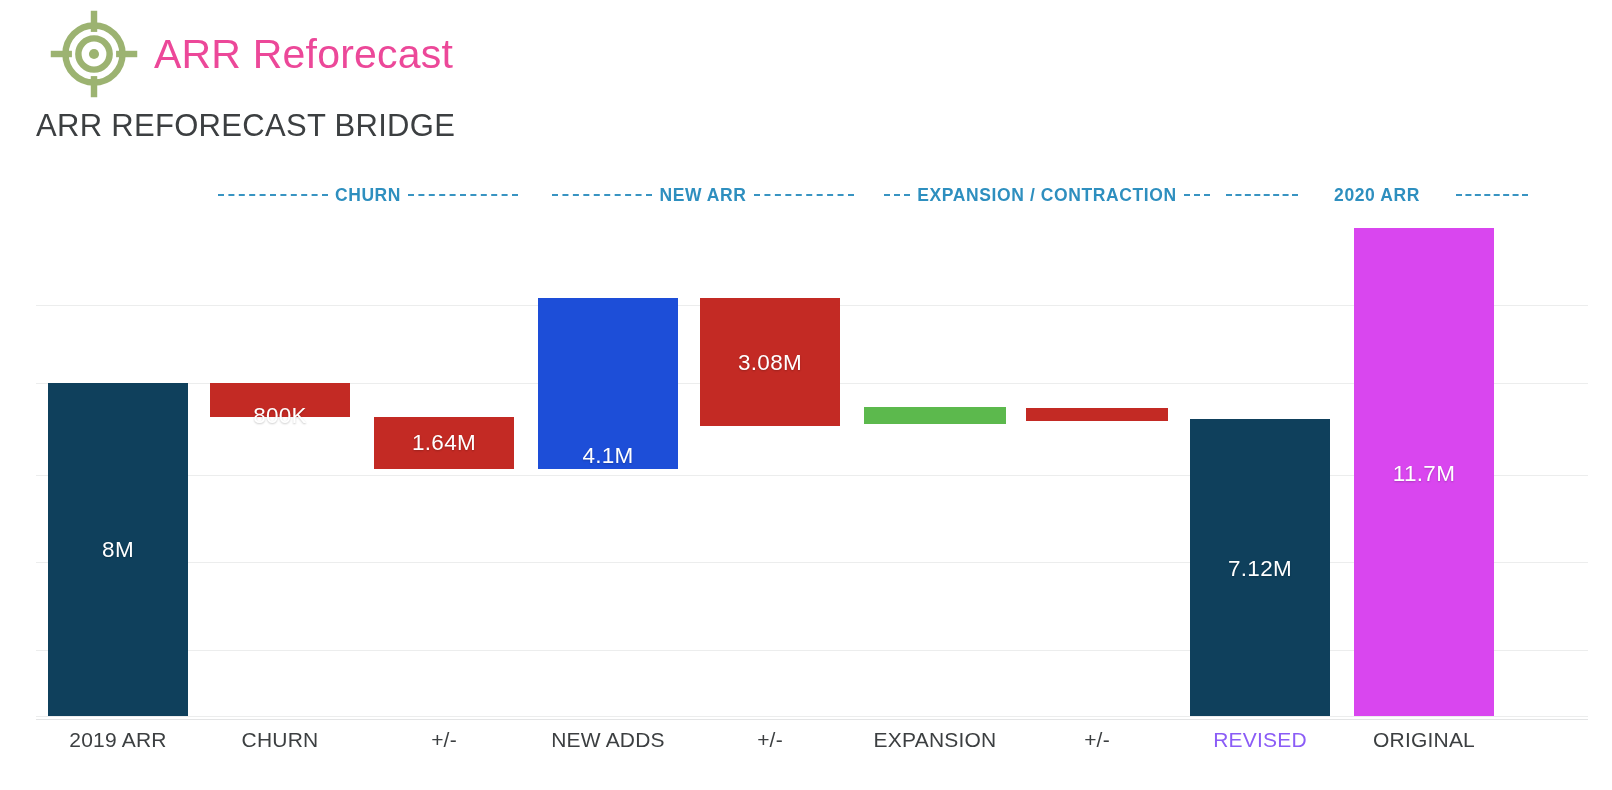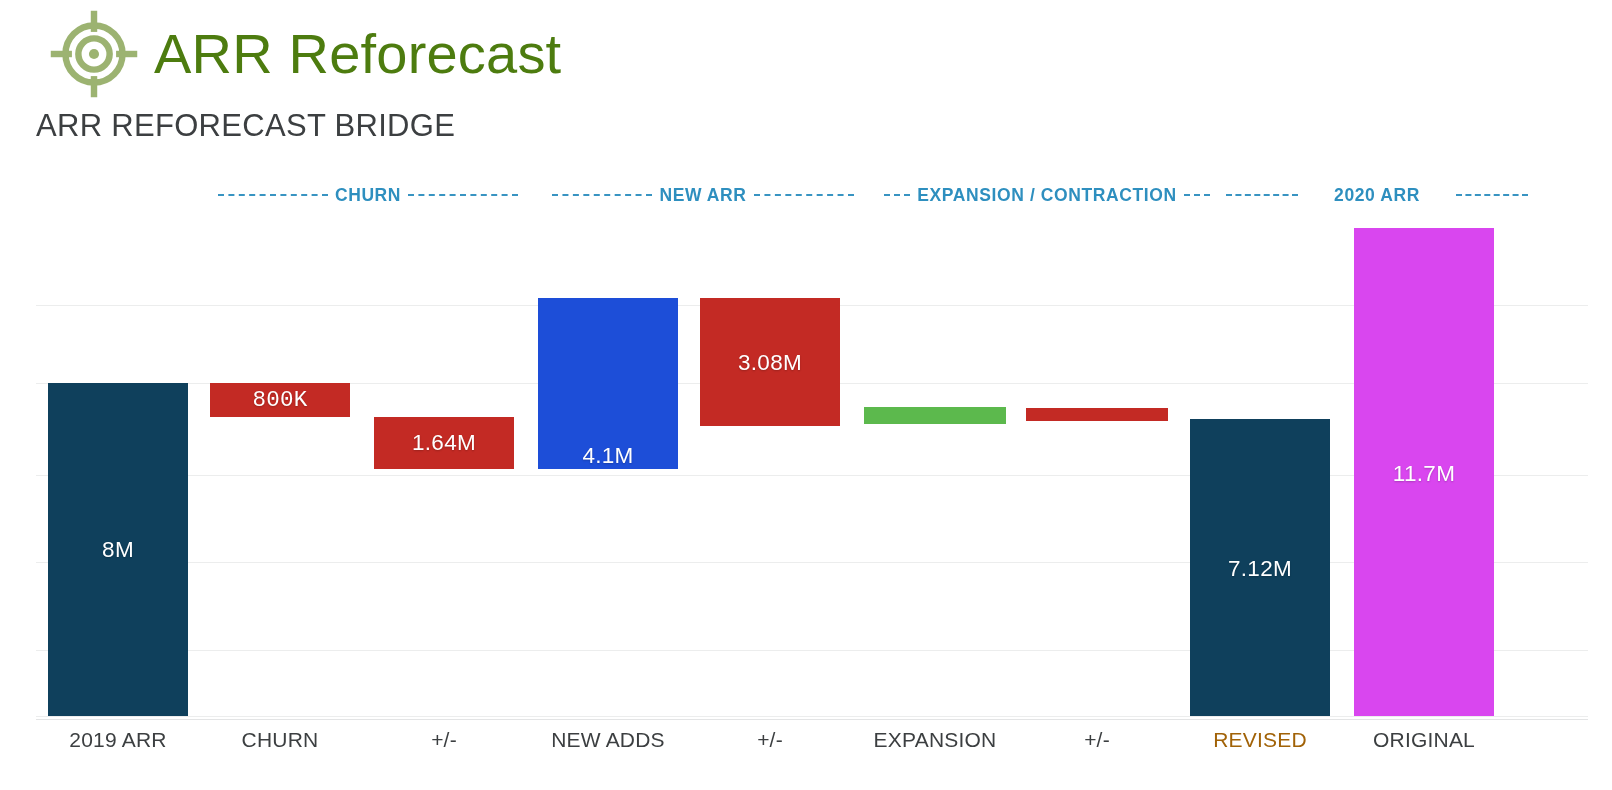--- a/index.html
+++ b/index.html
@@ -9,21 +9,21 @@
     font-family:"Liberation Sans", sans-serif;
     overflow:hidden;
   }
   #page { position:relative; width:1612px; height:790px; background:#fff; }
 
   
   #header { position:absolute; left:0; top:0; width:100%; height:160px; }
   #brand-row { position:absolute; left:48px; top:8px; display:flex; align-items:center; gap:14px; }
   #logo-icon { width:92px; height:92px; display:block; flex:none; }
   #app-title {
-    font-size:56px; font-weight:300; color:#4d7c0f;
+    font-size:41px; font-weight:300; color:#ec4899;
     letter-spacing:0.2px; line-height:1; white-space:nowrap;
   }
   #page-subtitle {
     position:absolute; left:36px; top:108px;
     font-size:31px; font-weight:400; color:#3c3f41;
     letter-spacing:0.3px; white-space:nowrap;
   }
 
   
   #section-band { position:absolute; left:0; top:182px; width:1612px; height:26px; }
@@ -125,21 +125,21 @@
         <div class="gridline" style="top: 265px; background: rgb(236, 237, 237);"></div>
         <div class="gridline" style="top: 352px; background: rgb(236, 237, 237);"></div>
         <div class="gridline" style="top: 440px; background: rgb(236, 237, 237);"></div>
         <div class="gridline" style="top: 506px; background: rgb(236, 237, 237);"></div>
       </div>
     <div id="bars">
         <div class="bar" style="left: 48px; width: 140px; top: 173px; height: 333px; background: rgb(15, 64, 92); align-items: flex-start;">
           <span class="bar-value" style="margin-top: 154px;">8M</span>
         </div>
         <div class="bar" style="left: 210px; width: 140px; top: 173px; height: 34px; background: rgb(195, 42, 36); align-items: flex-start;">
-          <span class="bar-value" style="margin-top: 4px; font-family: Liberation Mono, monospace;">800K</span>
+          <span class="bar-value" style="margin-top: 20px;">800K</span>
         </div>
         <div class="bar" style="left: 374px; width: 140px; top: 207px; height: 52px; background: rgb(195, 42, 36); align-items: flex-start;">
           <span class="bar-value" style="margin-top: 13px;">1.64M</span>
         </div>
         <div class="bar" style="left: 538px; width: 140px; top: 88px; height: 171px; background: #1d4ed8; align-items: flex-end;">
           <span class="bar-value" style="margin-top: 72px;">4.1M</span>
         </div>
         <div class="bar" style="left: 700px; width: 140px; top: 88px; height: 128px; background: rgb(195, 42, 36); align-items: flex-start;">
           <span class="bar-value" style="margin-top: 52px;">3.08M</span>
         </div>
@@ -156,17 +156,17 @@
   </div>
 
   <div id="xaxis">
       <div class="xtick" style="left: 48px; width: 140px; color: rgb(60, 63, 65);">2019 ARR</div>
       <div class="xtick" style="left: 210px; width: 140px; color: rgb(60, 63, 65);">CHURN</div>
       <div class="xtick" style="left: 374px; width: 140px; color: rgb(60, 63, 65);">+/-</div>
       <div class="xtick" style="left: 538px; width: 140px; color: rgb(60, 63, 65);">NEW ADDS</div>
       <div class="xtick" style="left: 700px; width: 140px; color: rgb(60, 63, 65);">+/-</div>
       <div class="xtick" style="left: 864px; width: 142px; color: rgb(60, 63, 65);">EXPANSION</div>
       <div class="xtick" style="left: 1026px; width: 142px; color: rgb(60, 63, 65);">+/-</div>
-      <div class="xtick" style="left: 1190px; width: 140px; color: #a16207;">REVISED</div>
+      <div class="xtick" style="left: 1190px; width: 140px; color: #8b5cf6;">REVISED</div>
       <div class="xtick" style="left: 1354px; width: 140px; color: rgb(60, 63, 65);">ORIGINAL</div>
     </div>
 
 </div>
 
 </body></html>

